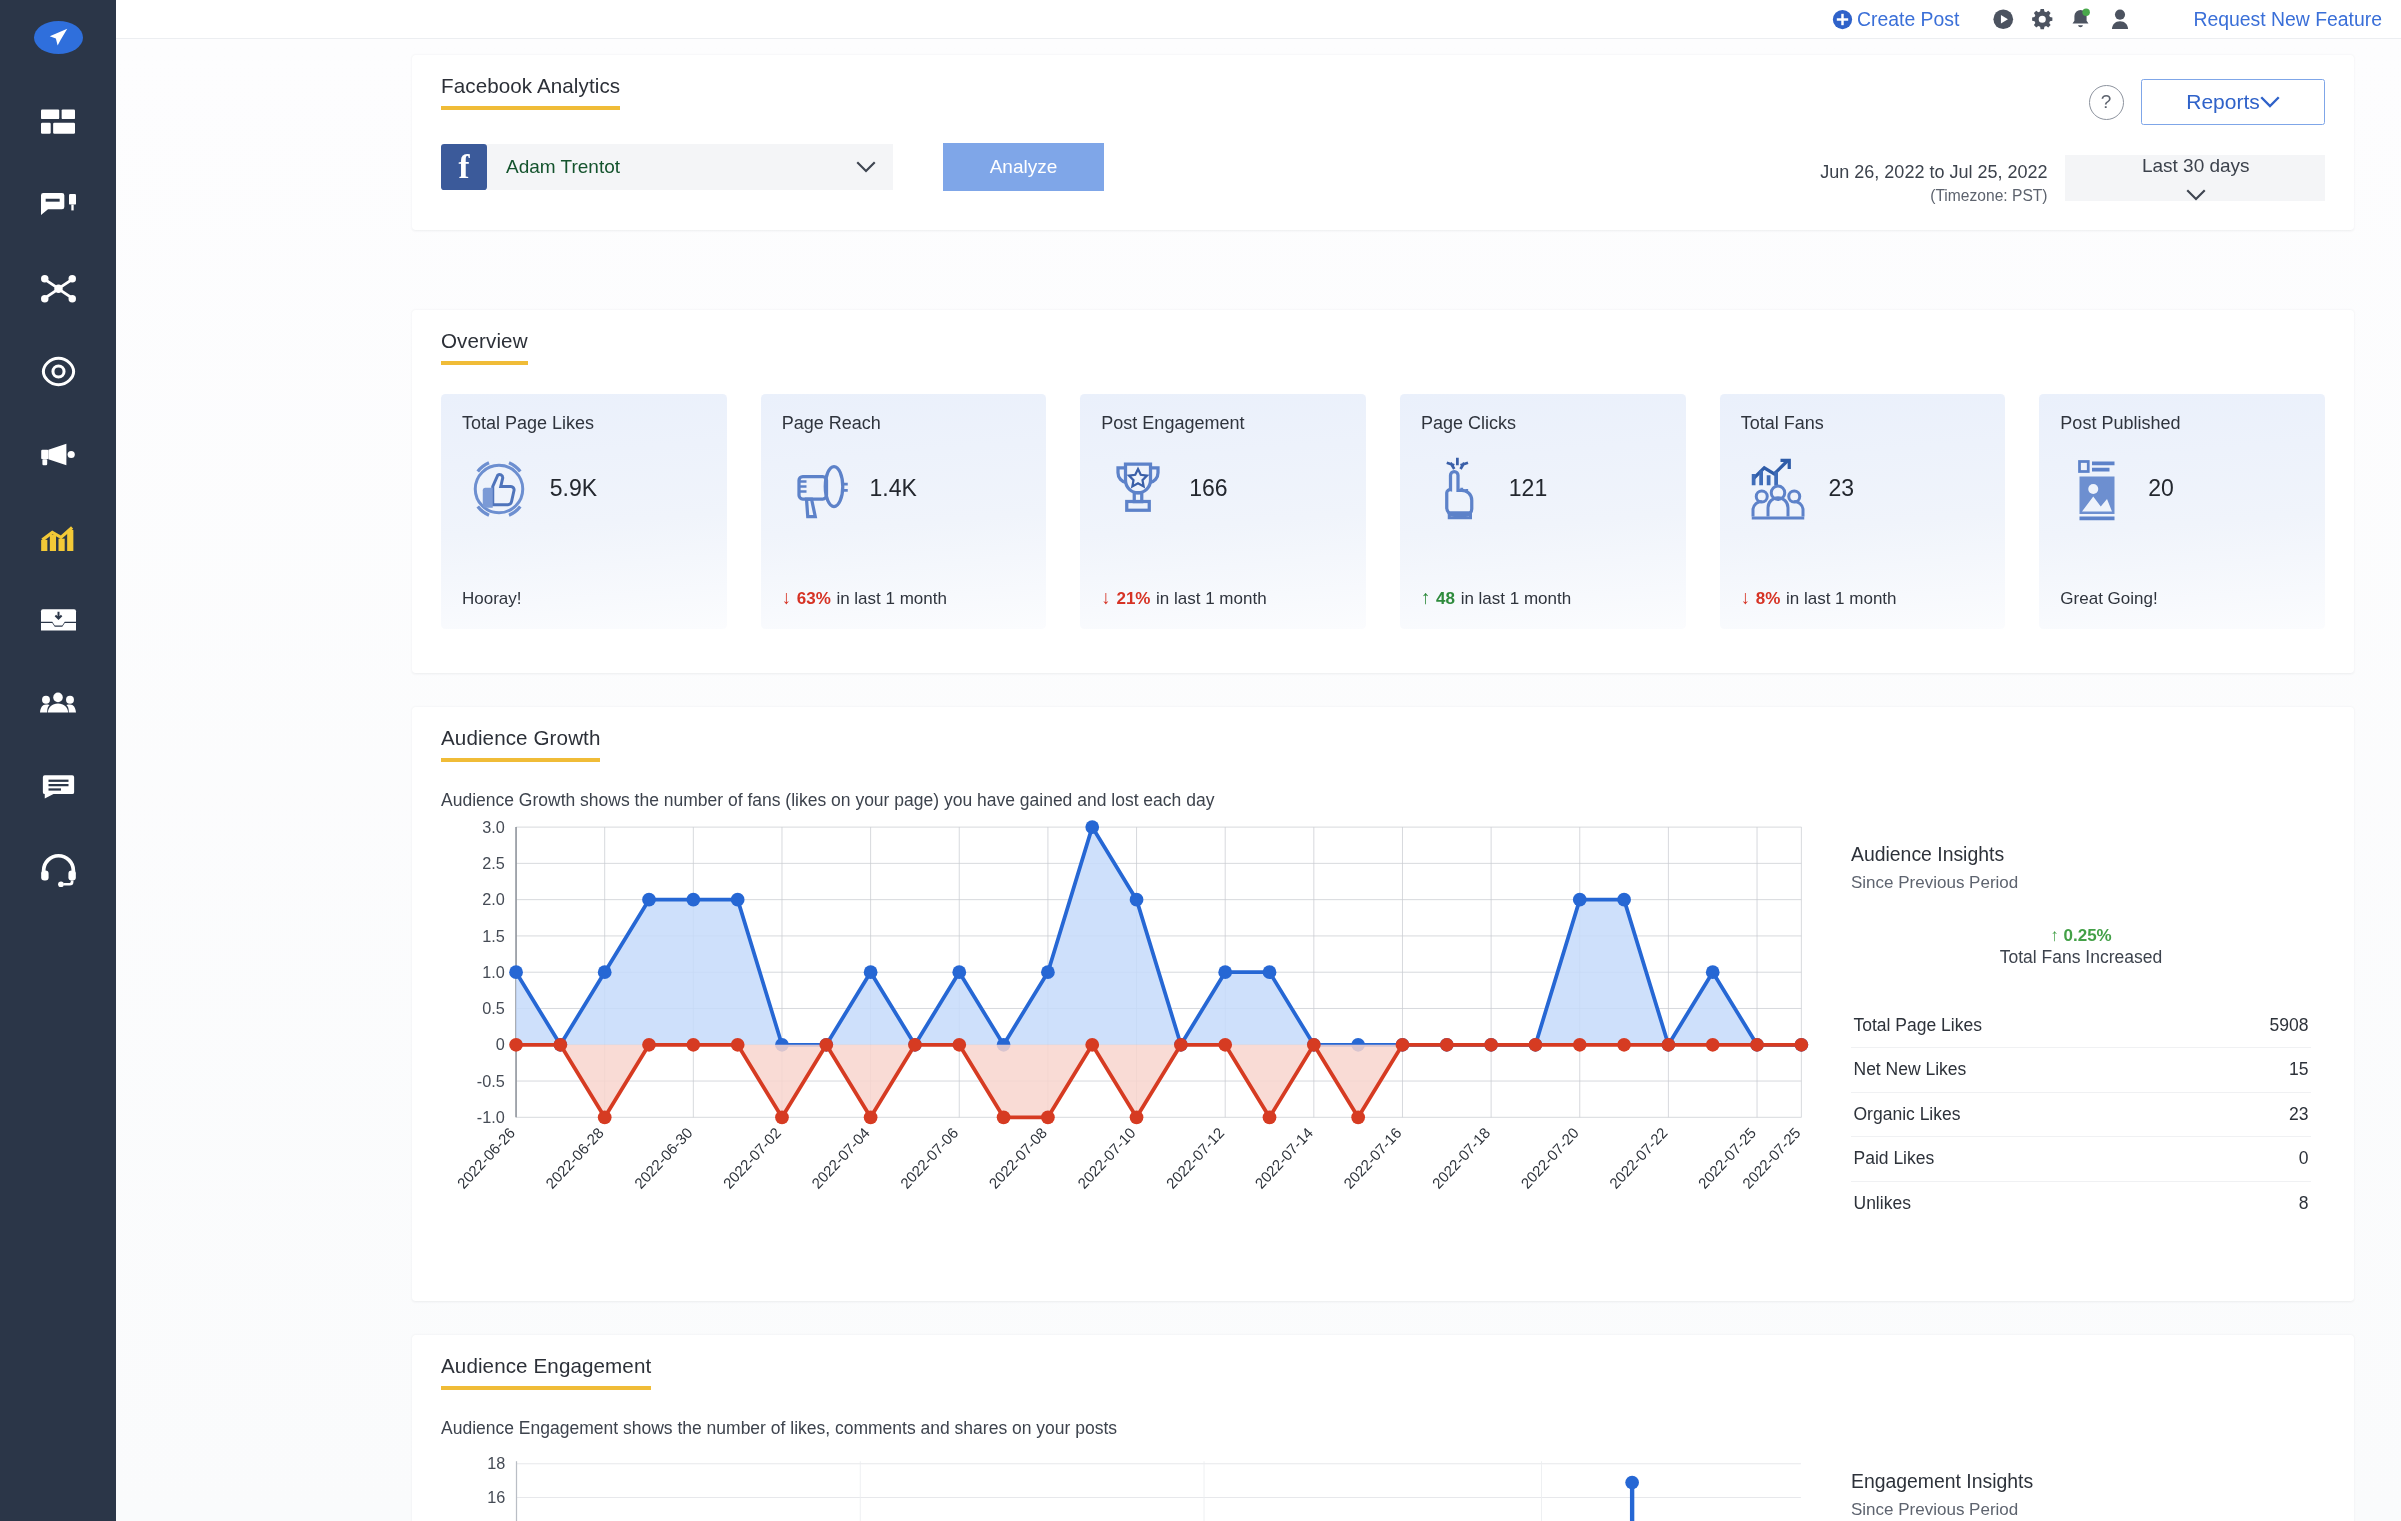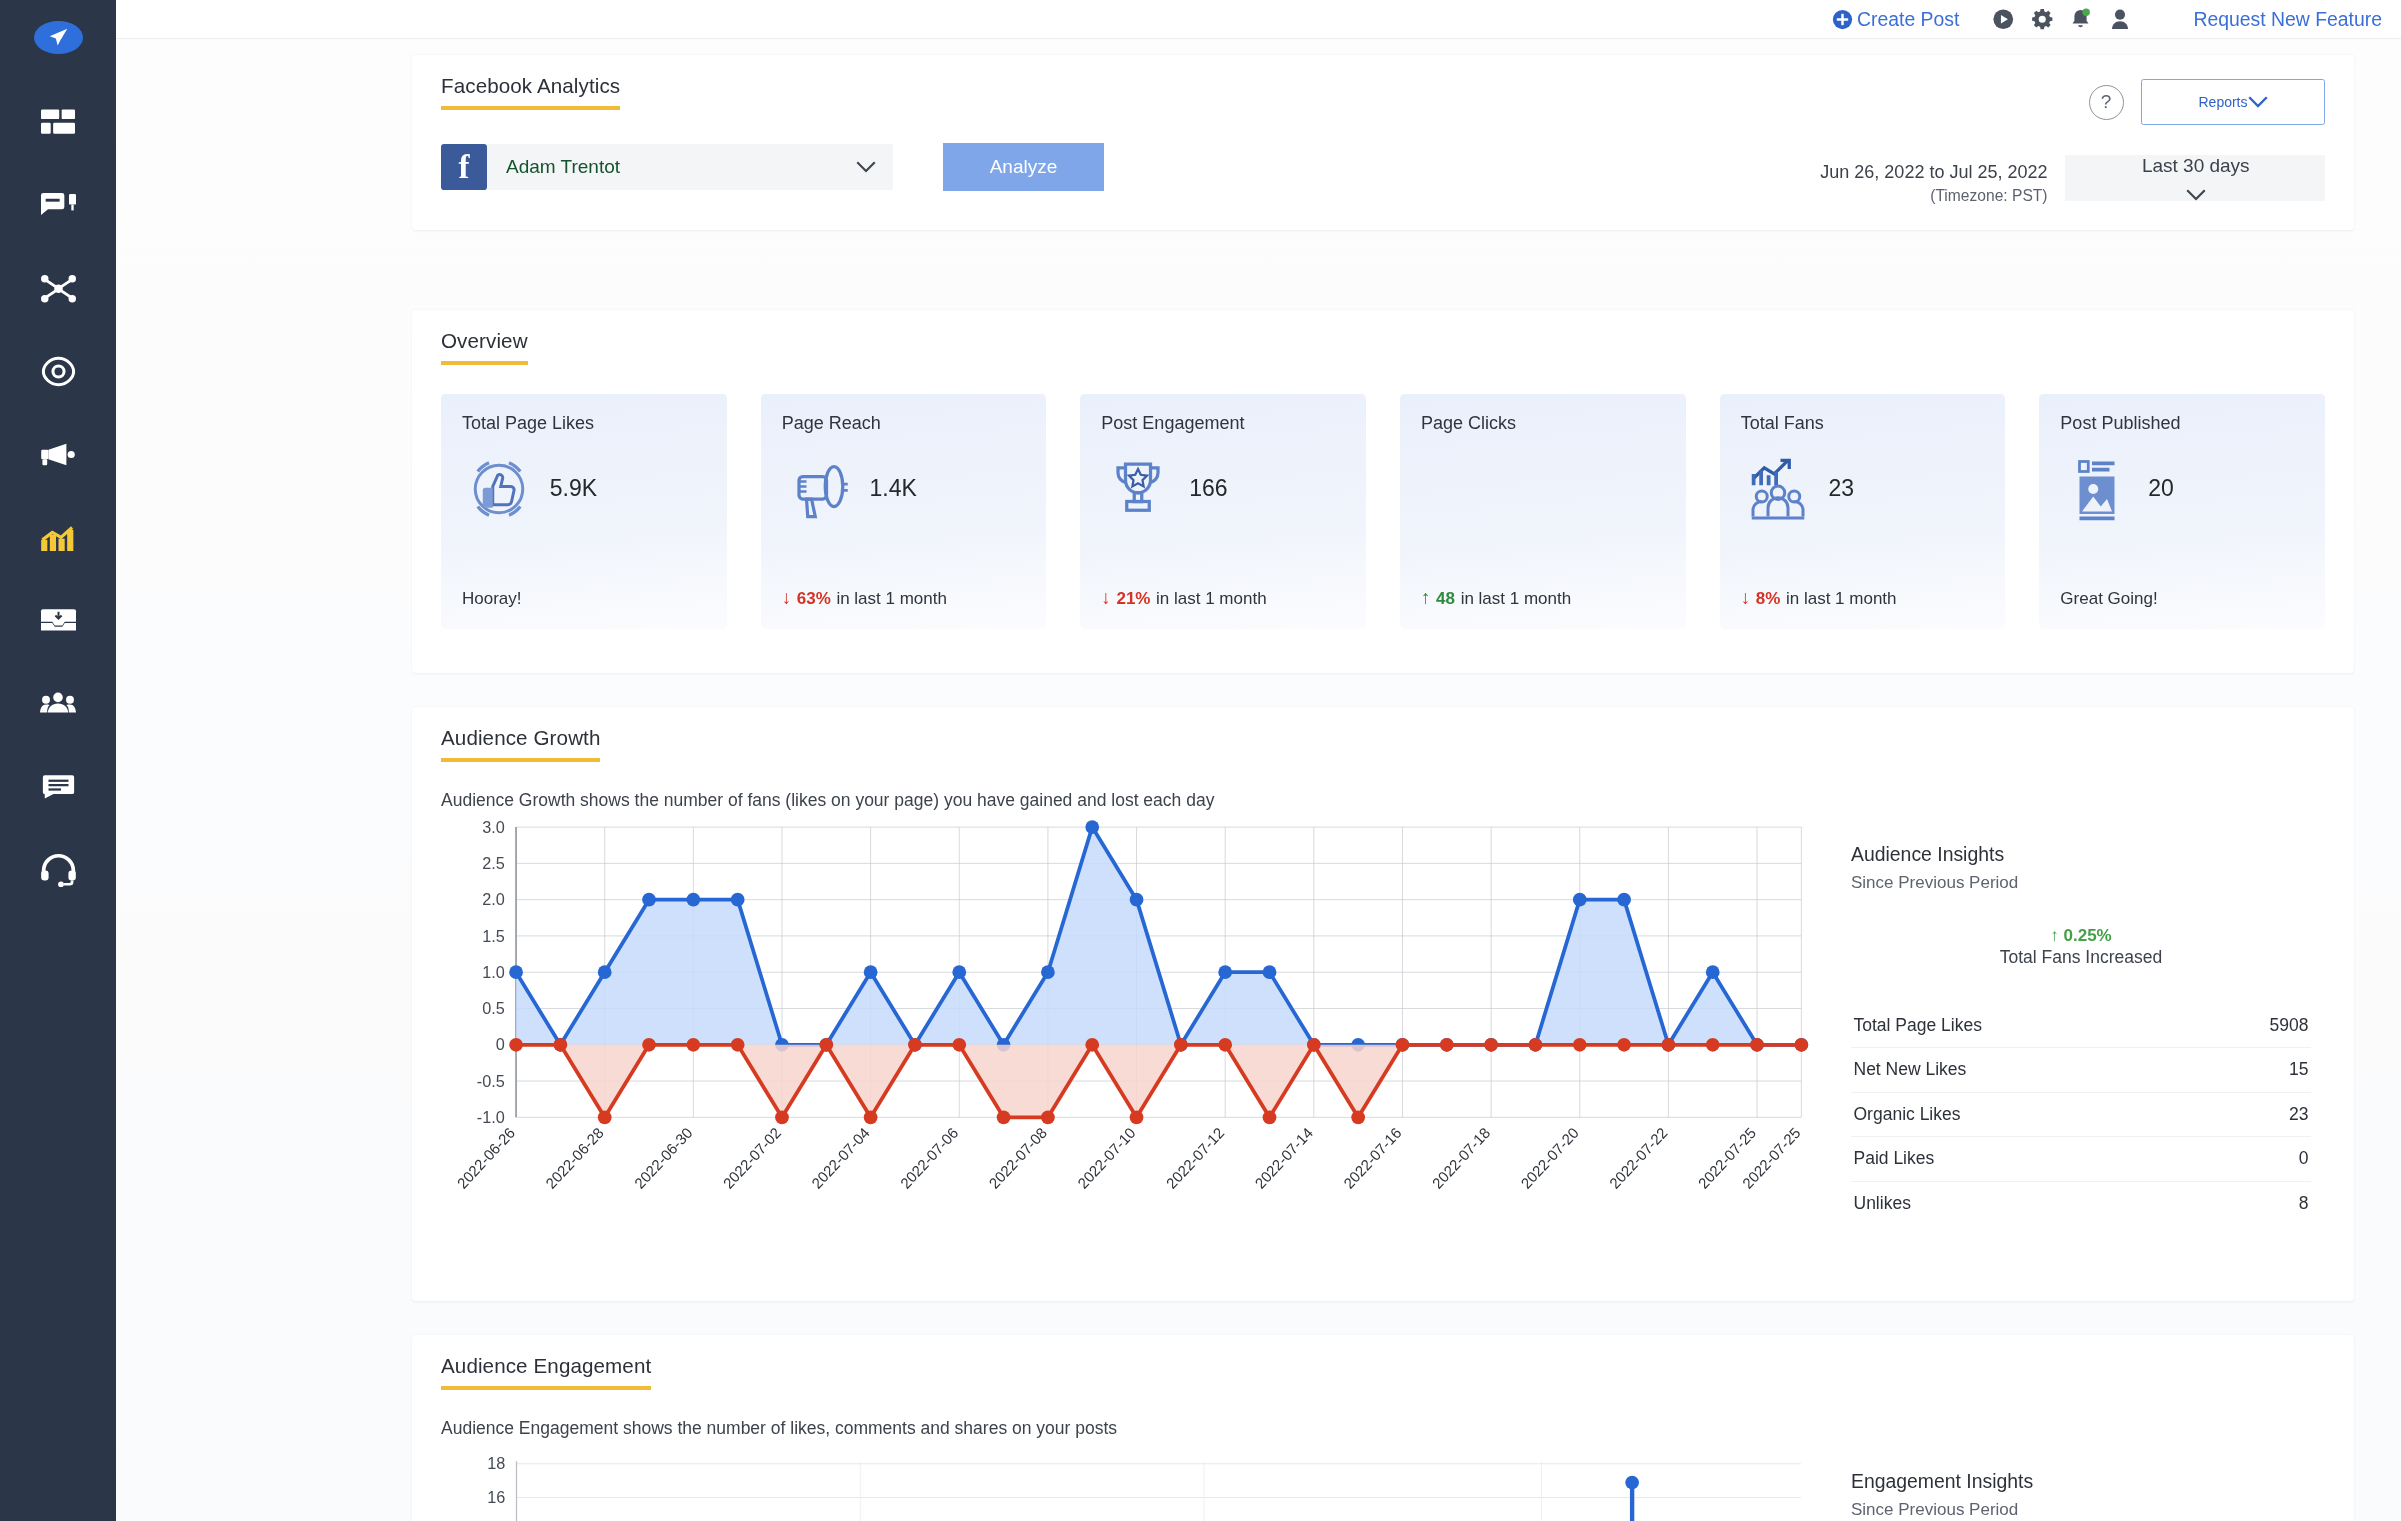--- a/index.html
+++ b/index.html
@@ -126,21 +126,21 @@
   .help-circle {
     width: 35px; height: 35px; border-radius: 50%;
     border: 1.3px solid #8d939e; color: #5d636e;
     display: flex; align-items: center; justify-content: center;
     font-size: 19px; cursor: pointer;
   }
   .reports-btn {
     width: 184px; height: 46px;
     border: 1.3px solid #7fa6e8; border-radius: 2.5px;
     display: flex; align-items: center; justify-content: center; 
-    color: #2f62c9; font-size: 14px; cursor: pointer; background: #fff;
+    color: #2f62c9; font-size: 21px; cursor: pointer; background: #fff;
   }
   #header-right-bot {
     display: flex; align-items: flex-start; gap: 17.5px;
     margin-top: 30px;
   }
   .date-range { text-align: right; line-height: 1.35; padding-top: 5px; }
   .date-range .dr-main { font-size: 18px; color: #3c424c; }
   .date-range .dr-tz { font-size: 15.6px; color: #5d636e; }
   .range-select {
     width: 260px; height: 46px; background: #f4f5f7;
@@ -462,20 +462,31 @@
         </div>
         <div class="mc-foot">
           <span class="arrow dn">↓</span>
           <span class="delta-dn">21%</span>
           <span>in last 1 month</span>
         </div>
       </div>
 
       <div class="metric-card">
         <div class="mc-title">Page Clicks</div>
+        <div class="mc-mid">
+          <div class="mc-icon">
+            <svg width="70" height="70" viewBox="0 0 56 56">
+                <path d="M22 24 v-7 a3 3 0 0 1 6 0 v12 h3 a8 8 0 0 1 8 8 v7 a5 5 0 0 1 -5 5 h-9 a6 6 0 0 1 -6 -6 v-12 a2.6 2.6 0 0 1 3 -2.4 Z" fill="none" stroke="#5d82c9" stroke-width="2.6"></path>
+                <path d="M31 30 v-3 M35 31 v-3" stroke="#5d82c9" stroke-width="2.2"></path>
+                <rect x="21" y="47" width="17" height="4" fill="none" stroke="#5d82c9" stroke-width="2.4"></rect>
+                <path d="M25 12 l-3-5 M25 9 l-6-2 M30 12 l3-5 M30 9 l6-2 M27.5 9 v-6" stroke="#3a5fa8" stroke-width="2.2"></path>
+              </svg>
+          </div>
+          <div class="mc-value">121</div>
+        </div>
         <div class="mc-foot">
           <span class="arrow up">↑</span>
           <span class="delta-up">48</span>
           <span>in last 1 month</span>
         </div>
       </div>
 
       <div class="metric-card">
         <div class="mc-title">Total Fans</div>
         <div class="mc-mid">

